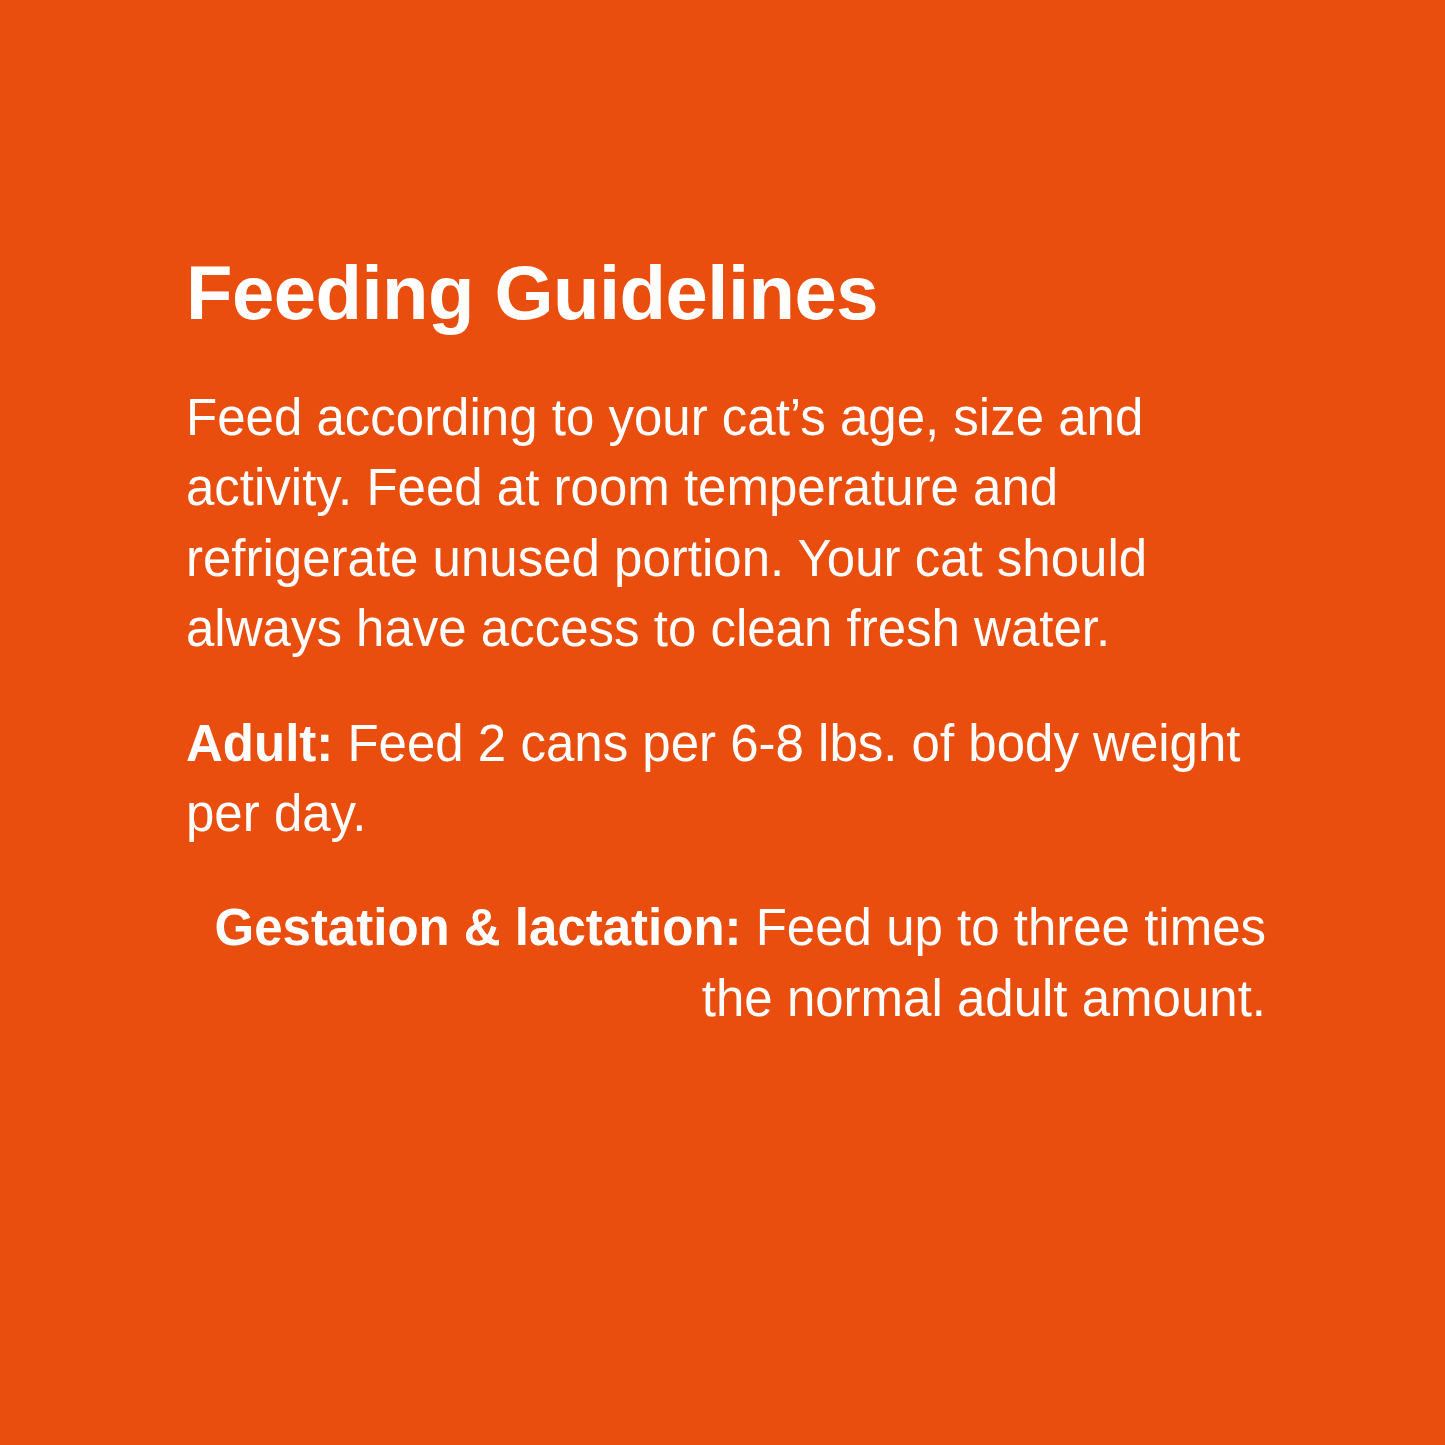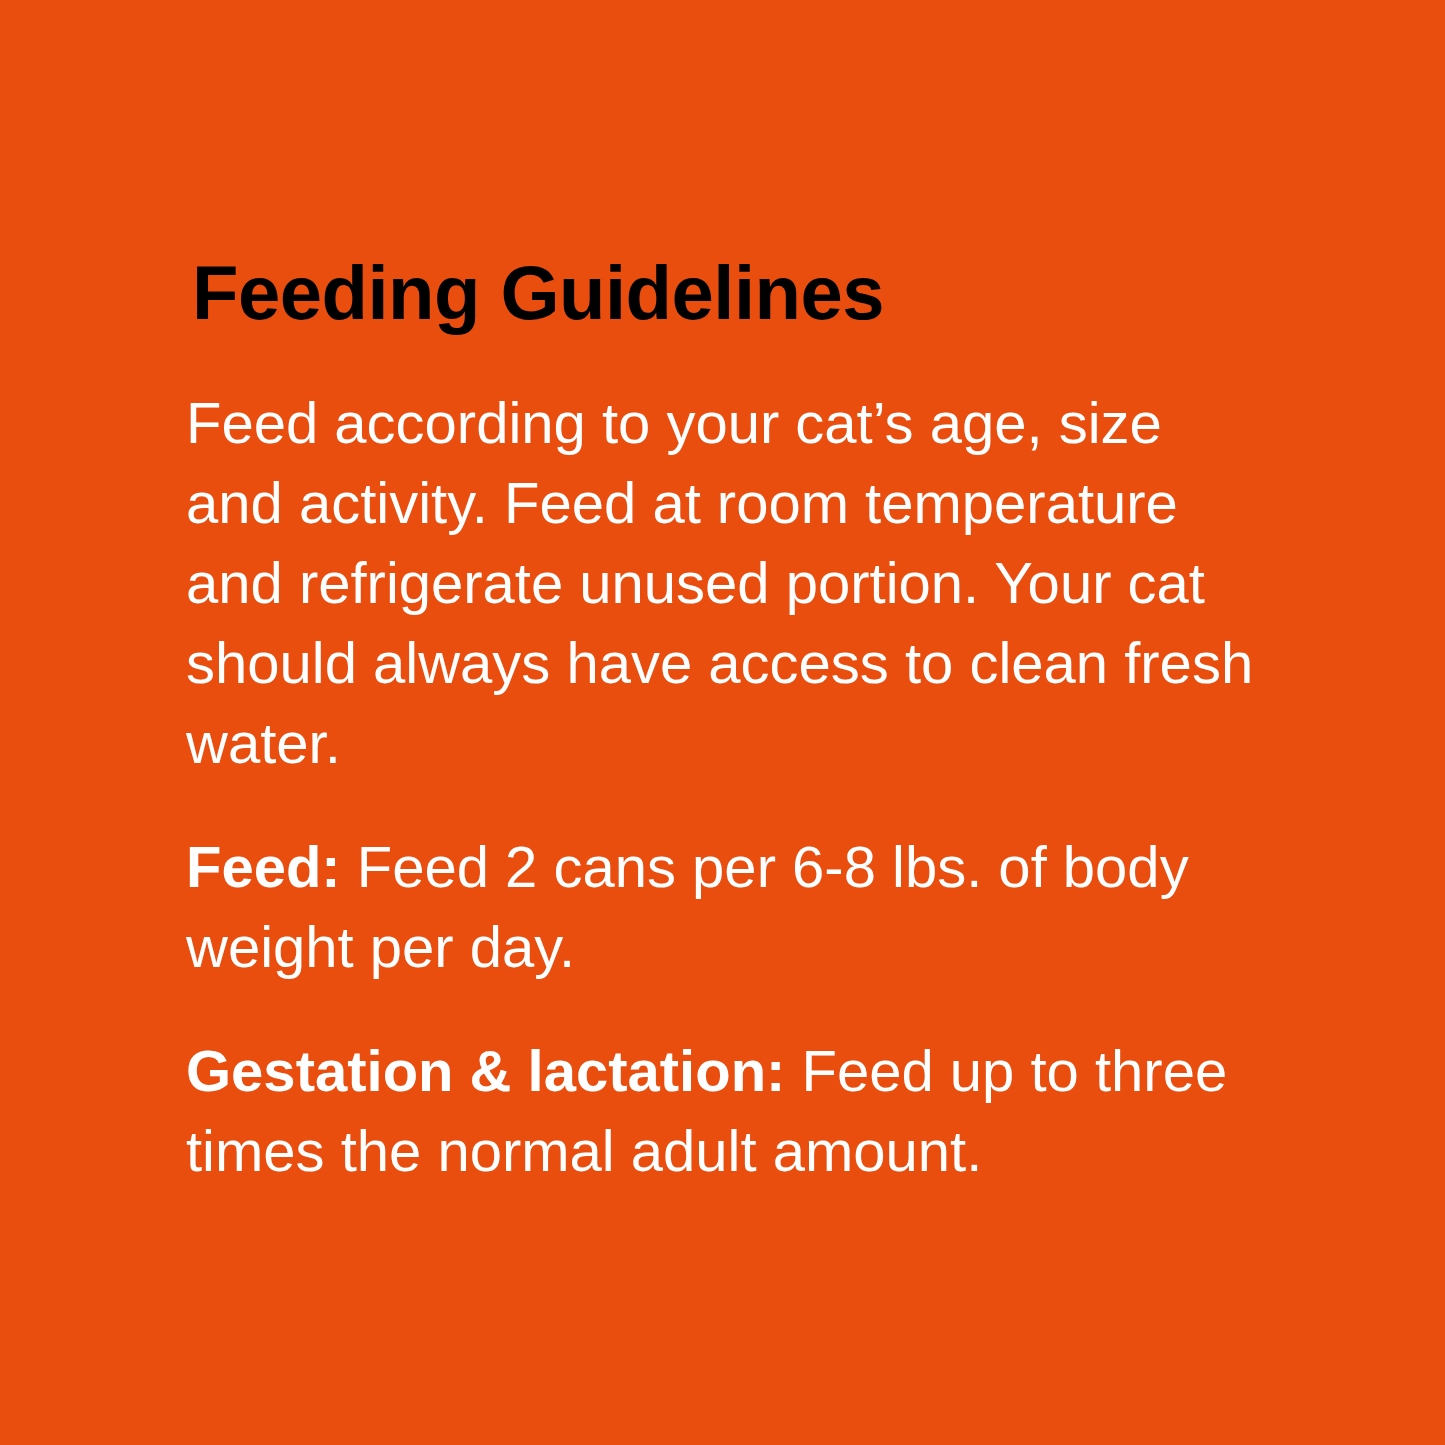--- a/index.html
+++ b/index.html
@@ -13,52 +13,53 @@
     font-family: "Liberation Sans", sans-serif;
     overflow: hidden;
   }
   .panel {
     position: absolute;
     left: 186px;
     top: 255px;
     width: 1090px;
   }
   .title {
-    color: #000000;
+    color: #ffffff;
     font-size: 76px;
     font-weight: bold;
     line-height: 1.0;
     letter-spacing: -0.5px;
-    margin: 0 0 52px 6px;
+    margin: 0 0 52px 0;
   }
   .para {
     color: #FFFFFF;
-    font-size: 58px;
+    font-size: 51px;
     line-height: 1.38;
     margin: 0 0 44px 0;
     font-weight: 400;
     max-width: 1080px;
   }
   .para:last-child {
     margin-bottom: 0;
+    text-align: right;
   }
   .para .lead {
     font-weight: bold;
   }
   .intro {
     max-width: 1085px;
   }
 </style>
 </head>
 <body style="background: rgb(233, 78, 15);">
 
 <div class="panel">
 
   <h1 class="title">Feeding Guidelines</h1>
 
   <p class="para intro">Feed according to your cat’s age, size and activity. Feed at room temperature and refrigerate unused portion. Your cat should always have access to clean fresh water.</p>
 
-  <p class="para"><span class="lead">Feed:</span><span> Feed 2 cans per 6-8 lbs. of body weight per day.</span></p>
+  <p class="para"><span class="lead">Adult:</span><span> Feed 2 cans per 6-8 lbs. of body weight per day.</span></p>
 
 
   <p class="para"><span class="lead">Gestation &amp; lactation:</span><span> Feed up to three times the normal adult amount.</span></p>
 
 </div>
 
 </body></html>

